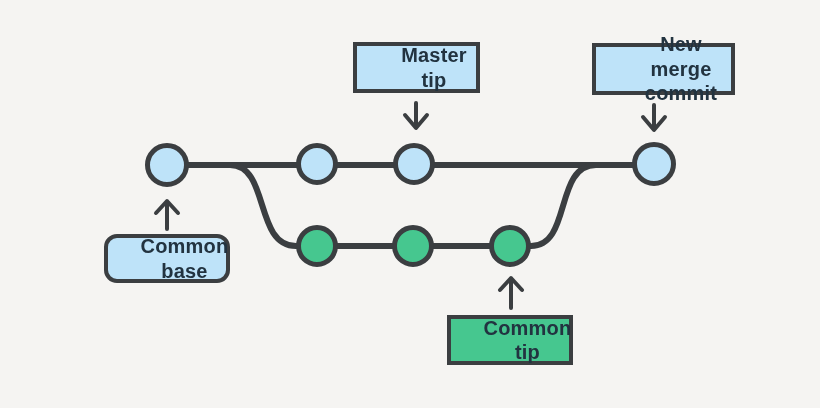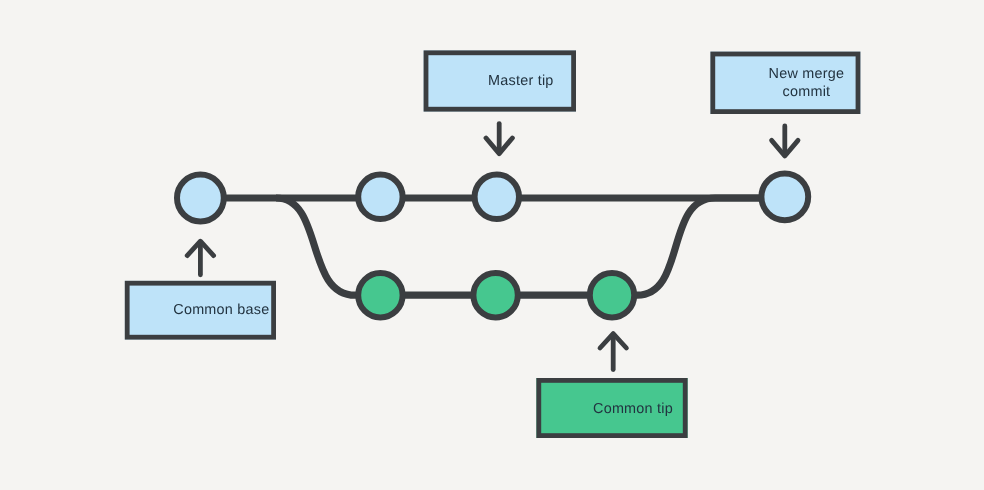--- a/index.html
+++ b/index.html
@@ -44,34 +44,34 @@
     stroke-linejoin: round;
   }
 
   .label {
     position: absolute;
     display: flex;
     align-items: center;
     justify-content: center;
     border: 4px solid var(--stroke);
     color: var(--label-text);
-    font-size: 12px;
-    font-weight: 400;
+    font-size: 20px;
+    font-weight: 700;
     letter-spacing: 0.2px;
     text-align: center;
     line-height: 1.22;
     padding-left: 35px;
   }
   .label.blue  { background: var(--master-fill); }
   .label.green { background: var(--feature-fill); }
 
   .label-master-tip   { left: 353px; top: 42px;  width: 127px; height: 51px; }
-  .label-merge-commit { left: 592px; top: 43px;  width: 125px; height: 52px; }
+  .label-merge-commit { left: 592px; top: 43px;  width: 143px; height: 52px; }
   .label-merge-commit span { display: inline-block; max-width: 100px; }
-  .label-common-base  { left: 104px; top: 234px; width: 126px; height: 49px; }
+  .label-common-base  { left: 104px; top: 234px; width: 126px; height: 49px; border-radius: 13px; }
   .label-feature-tip  { left: 447px; top: 315px; width: 126px; height: 50px; }
 </style>
 </head>
 <body>
 
 <div class="stage">
 
   <svg width="820" height="408" viewBox="0 0 820 408">
 
     <path class="rail" d="M 167 165 H 654"></path>

